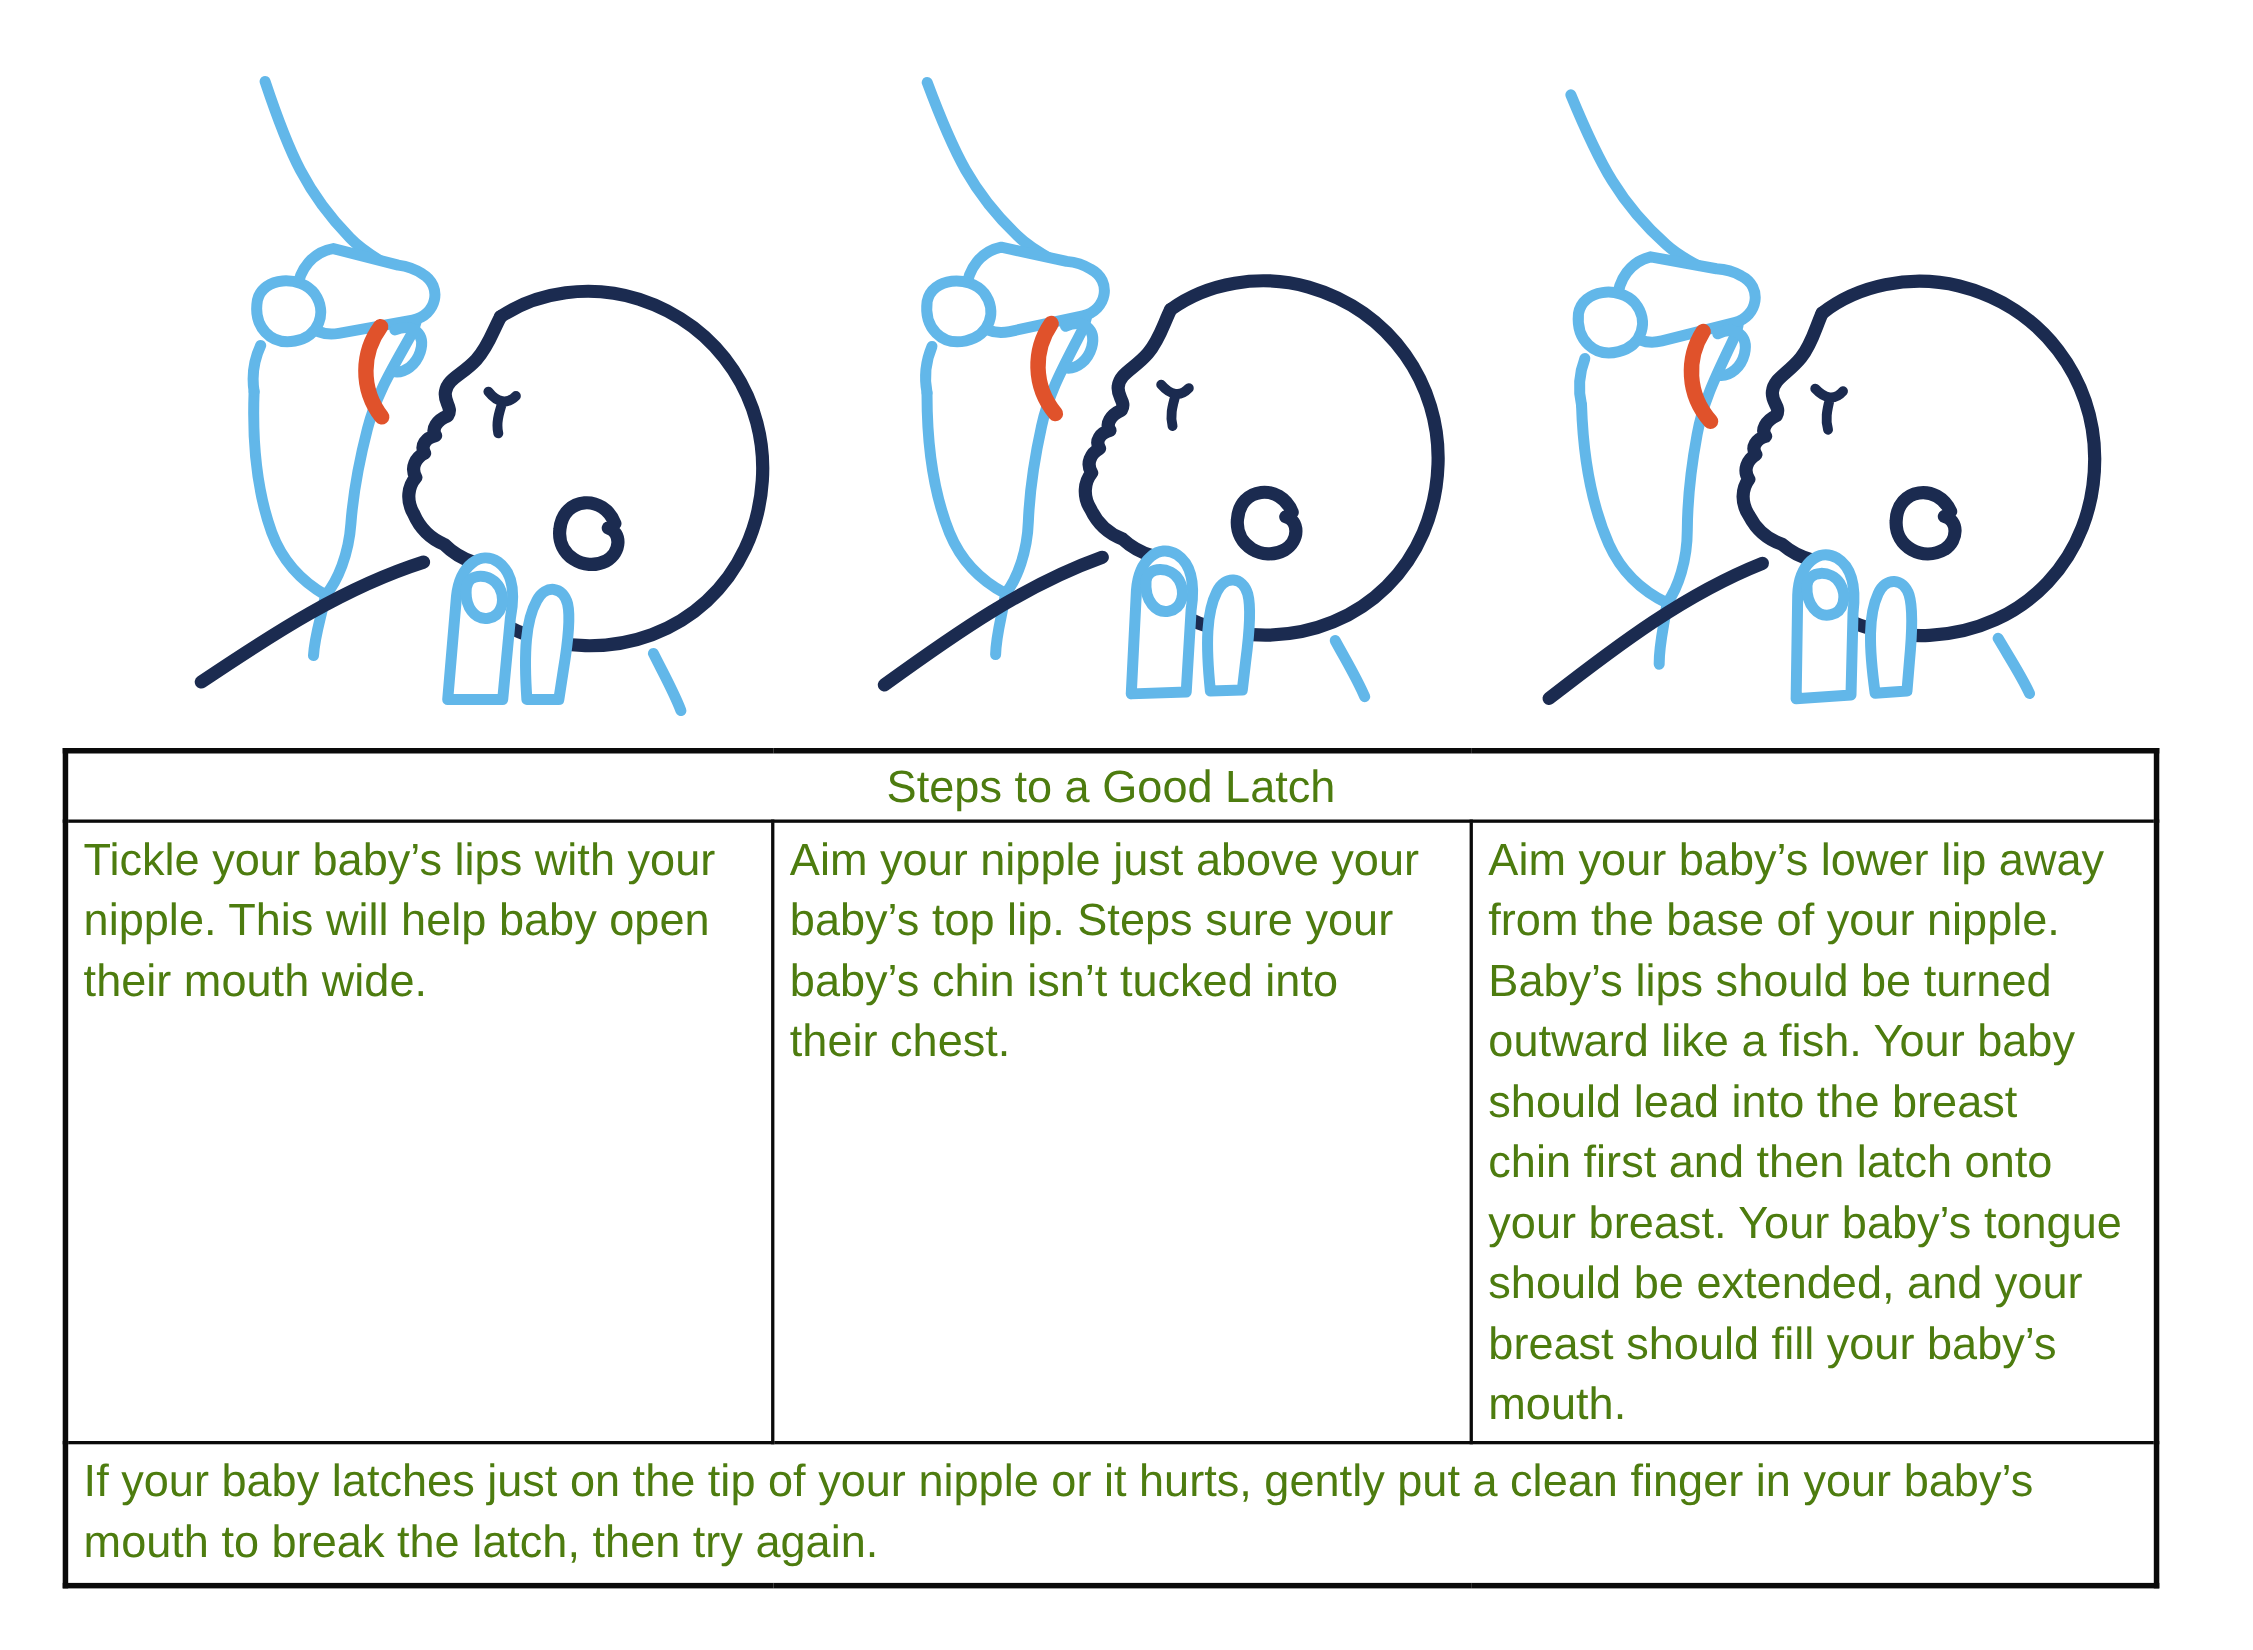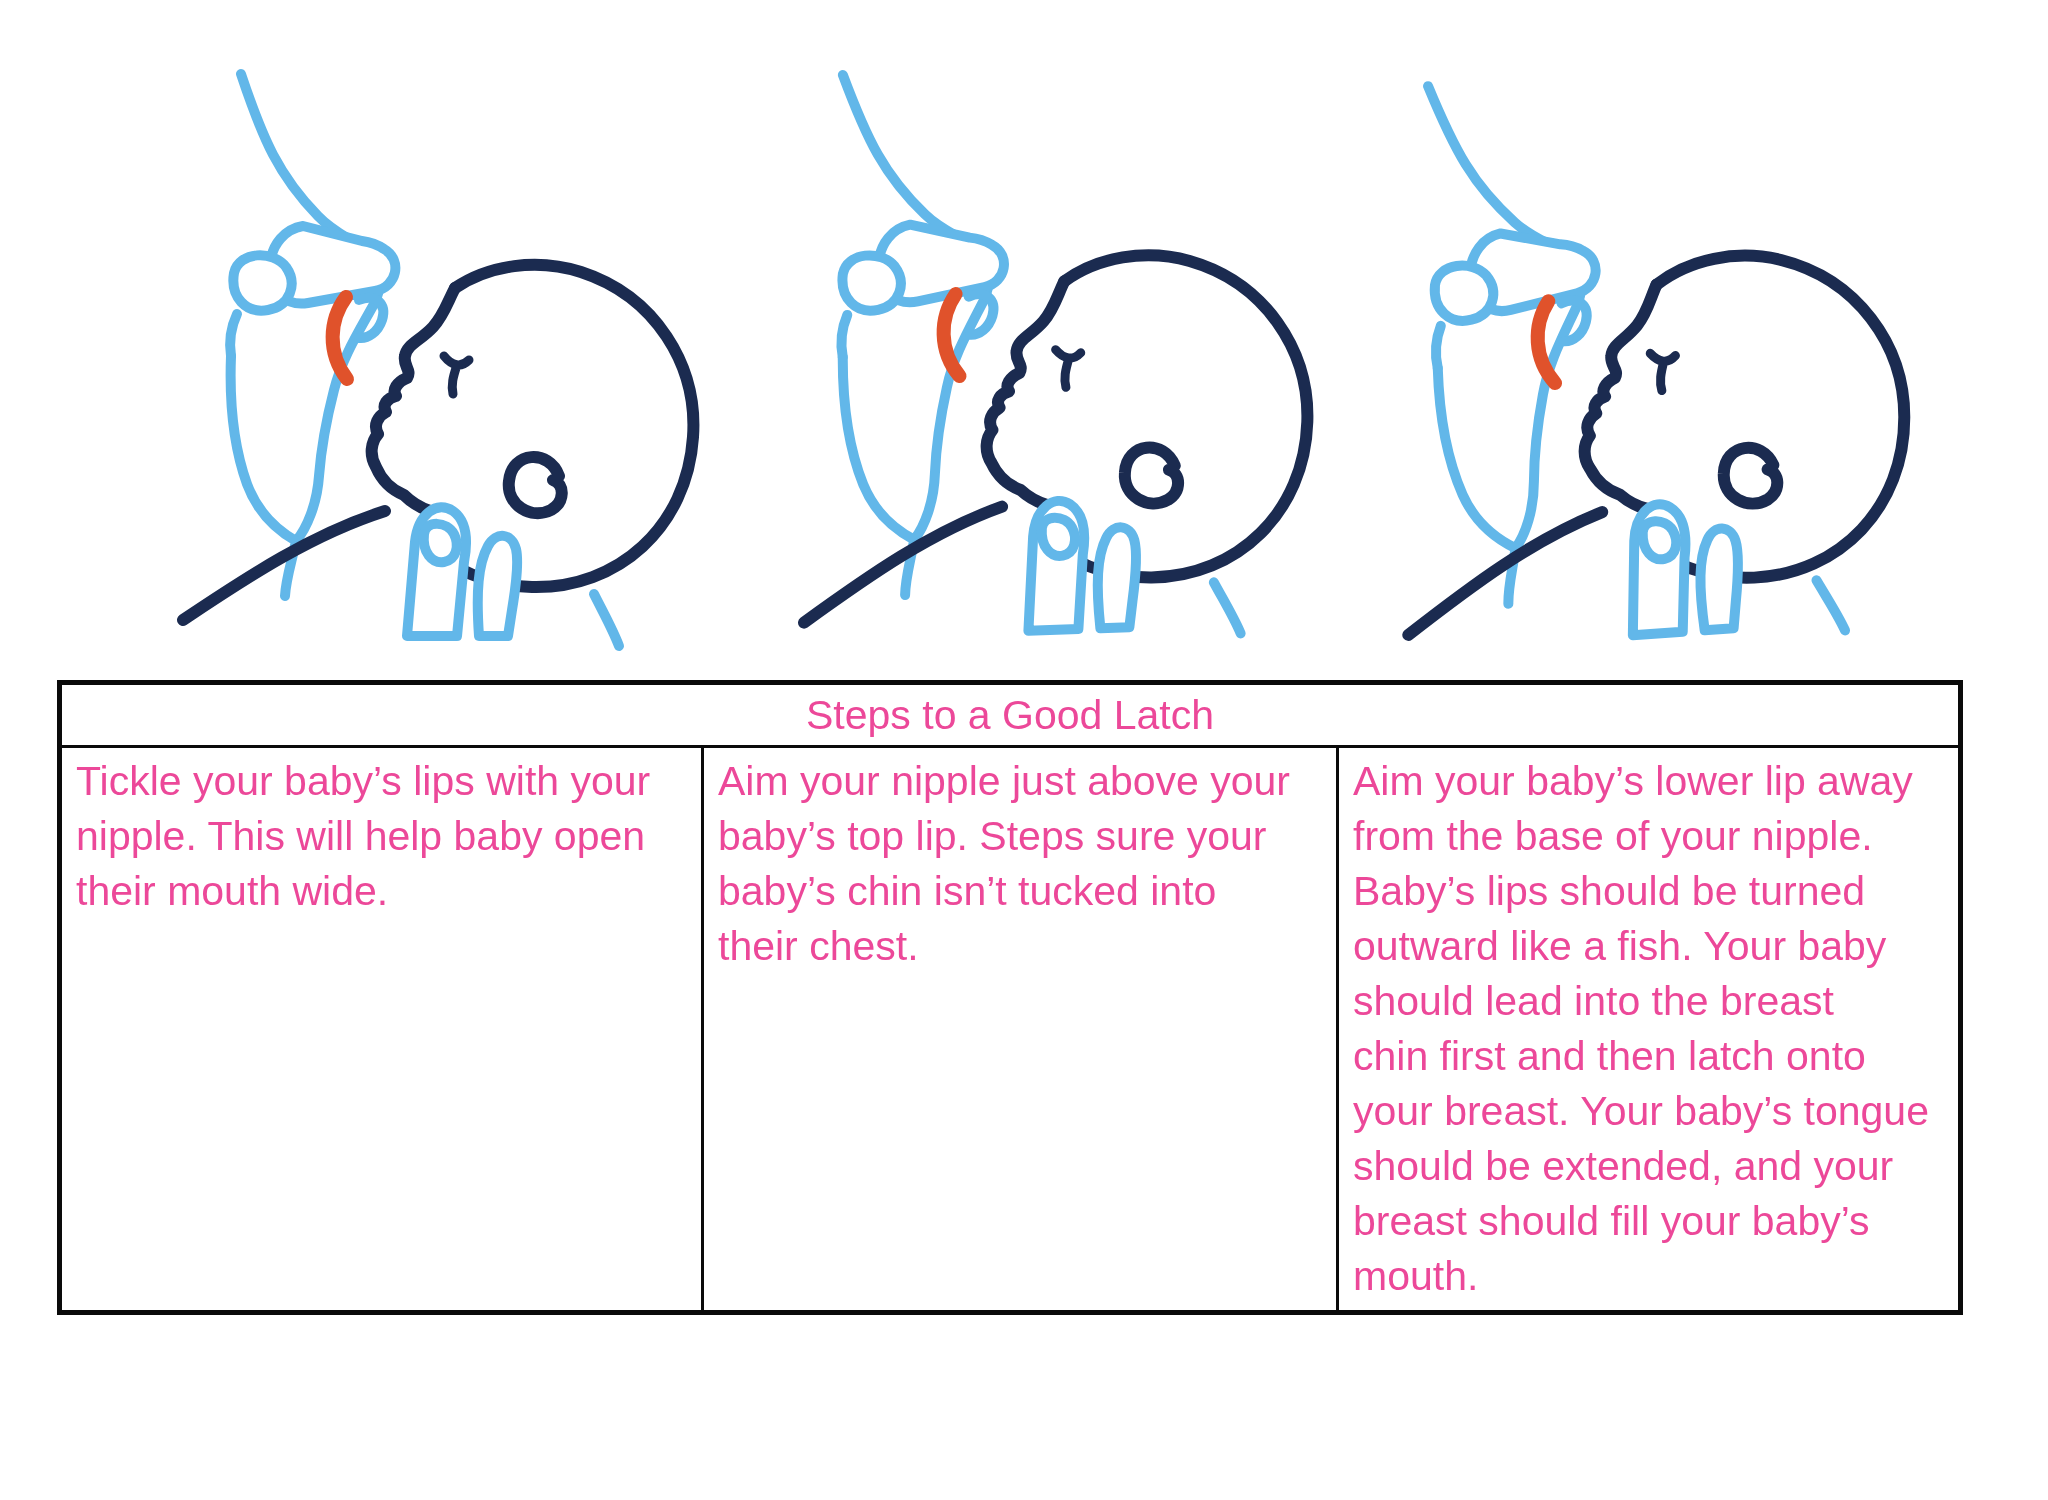--- a/index.html
+++ b/index.html
@@ -15,21 +15,21 @@
   .blue{fill:none;stroke:#62b7e9;stroke-width:10;stroke-linecap:round;stroke-linejoin:round;}
   .bluefill{fill:#ffffff;stroke:#62b7e9;stroke-width:10;stroke-linecap:round;stroke-linejoin:round;}
   .orange{fill:none;stroke:#e0522b;stroke-width:14;stroke-linecap:round;stroke-linejoin:round;}
   .navy{fill:none;stroke:#1b2b50;stroke-width:12;stroke-linecap:round;stroke-linejoin:round;}
   .navythin{fill:none;stroke:#1b2b50;stroke-width:9;stroke-linecap:round;stroke-linejoin:round;}
 
   .latch-table{
     position:absolute;left:57px;top:680px;width:1901px;
     border-collapse:collapse;table-layout:fixed;
     border:5px solid #0a0a0a;
-    font-size:41px;line-height:55px;color:#ec4899;
+    font-size:41px;line-height:55px;color:#4d7c0f;
   }
   .latch-table td{border:3px solid #0a0a0a;background:#ffffff;}
   .title-cell{height:60px;text-align:center;vertical-align:middle;padding:0;}
   .step-cell{height:556px;vertical-align:top;padding:6px 8px 0 14px;white-space:pre-line;}
   .footer-cell{height:120px;vertical-align:top;padding:6px 8px 0 14px;white-space:pre-line;}
 </style>
 </head>
 <body>
 
 <div class="page">
@@ -107,16 +107,20 @@
 from the base of your nipple.
 Baby’s lips should be turned
 outward like a fish. Your baby
 should lead into the breast
 chin first and then latch onto
 your breast. Your baby’s tongue
 should be extended, and your
 breast should fill your baby’s
 mouth.</td>
       </tr>
+      <tr>
+        <td class="footer-cell" colspan="3">If your baby latches just on the tip of your nipple or it hurts, gently put a clean finger in your baby’s
+mouth to break the latch, then try again.</td>
+      </tr>
     </tbody>
   </table>
 
 </div>
 
 </body></html>

